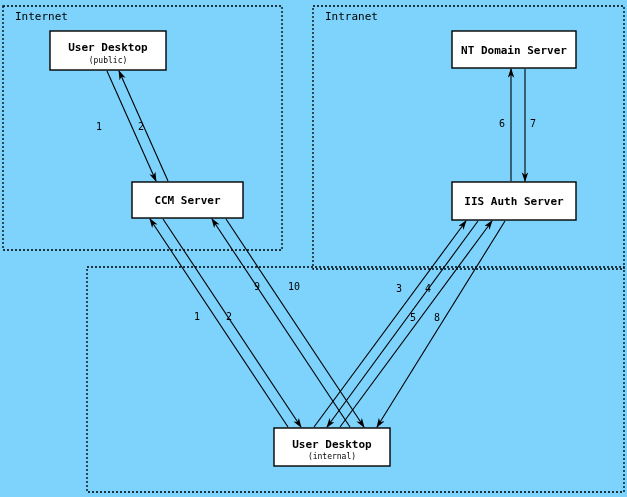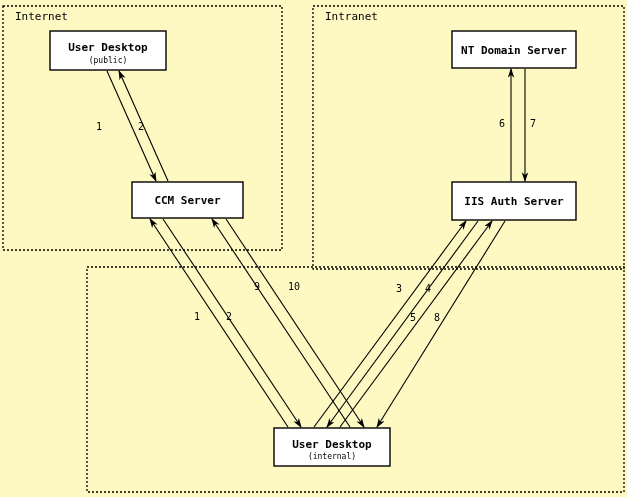--- a/index.html
+++ b/index.html
@@ -7,21 +7,21 @@
     padding: 0;
     background: #ffffff;
   }
   body {
     font-family: "DejaVu Sans Mono", monospace;
   }
   #canvas {
     position: relative;
     width: 627px;
     height: 497px;
-    background: #fef9c3;
+    background: #7dd3fc;
     overflow: hidden;
   }
   #canvas svg {
     position: absolute;
     left: 0;
     top: 0;
   }
   .zone-label {
     font-family: "DejaVu Sans Mono", monospace;
     font-size: 11px;

